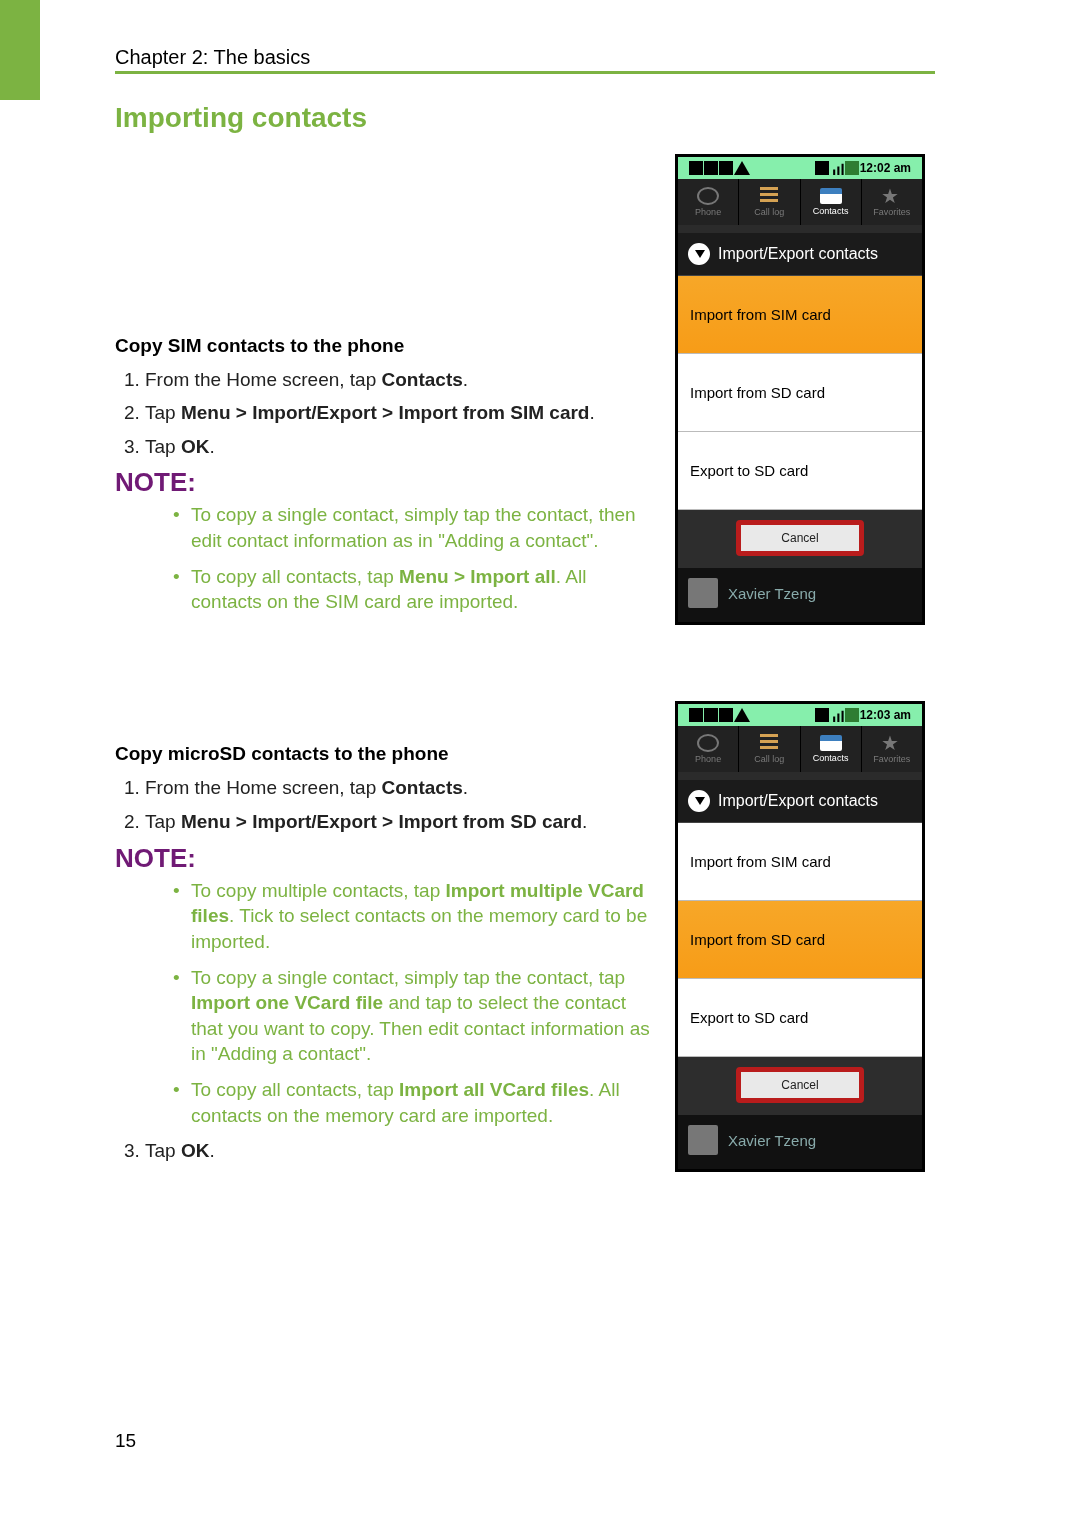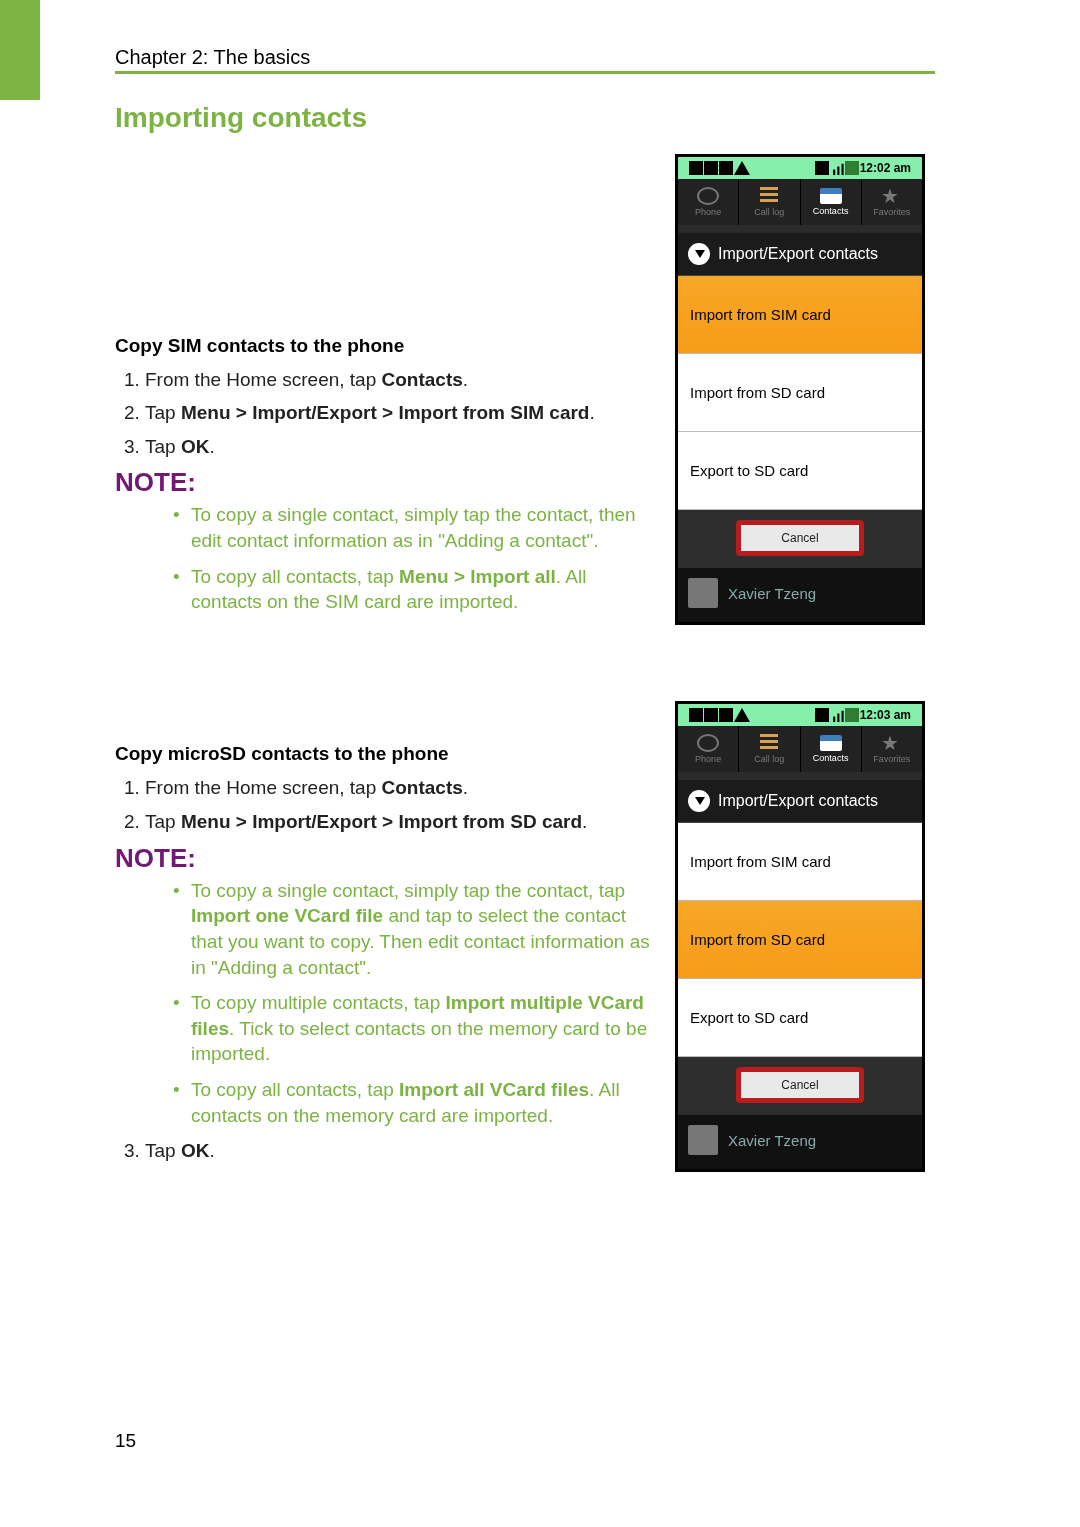--- a/index.html
+++ b/index.html
@@ -255,24 +255,24 @@
           <span>From the Home screen, tap </span><span class="b">Contacts</span><span>.</span>
         </li>
         <li>
           <span>Tap </span><span class="b">Menu &gt; Import/Export &gt; Import from SD card</span><span>.</span>
         </li>
       </ol>
 
       <p class="note-label">NOTE:</p>
       <ul class="note-list">
         <li>
+          <span>To copy multiple contacts, tap </span><span class="b">Import multiple VCard files</span><span>. Tick to select contacts on the memory card to be imported.</span>
+        </li>
+        <li>
           <span>To copy a single contact, simply tap the contact, tap </span><span class="b">Import one VCard file</span><span> and tap to select the contact that you want to copy. Then edit contact information as in "Adding a contact".</span>
-        </li>
-        <li>
-          <span>To copy multiple contacts, tap </span><span class="b">Import multiple VCard files</span><span>. Tick to select contacts on the memory card to be imported.</span>
         </li>
         <li>
           <span>To copy all contacts, tap </span><span class="b">Import all VCard files</span><span>. All contacts on the memory card are imported.</span>
         </li>
       </ul>
 
       <ol class="steps" start="3">
         <li>
           <span>Tap </span><span class="b">OK</span><span>.</span>
         </li>

